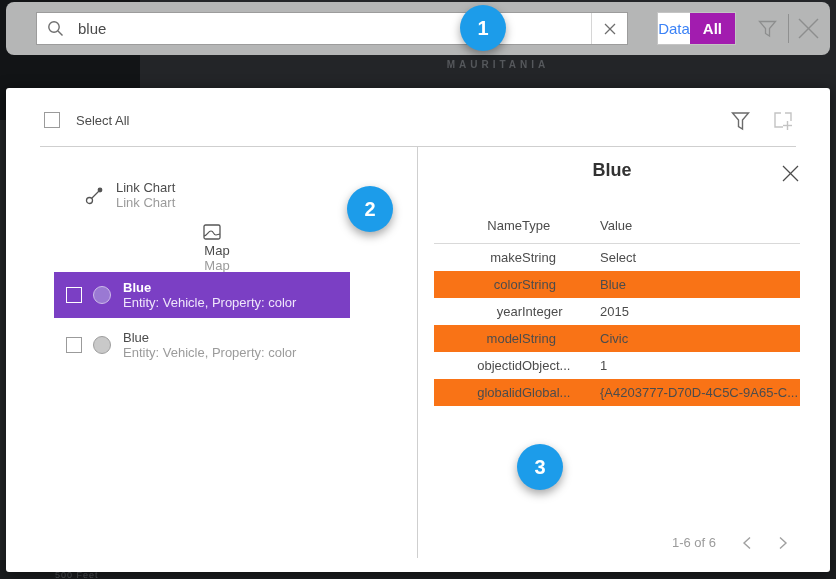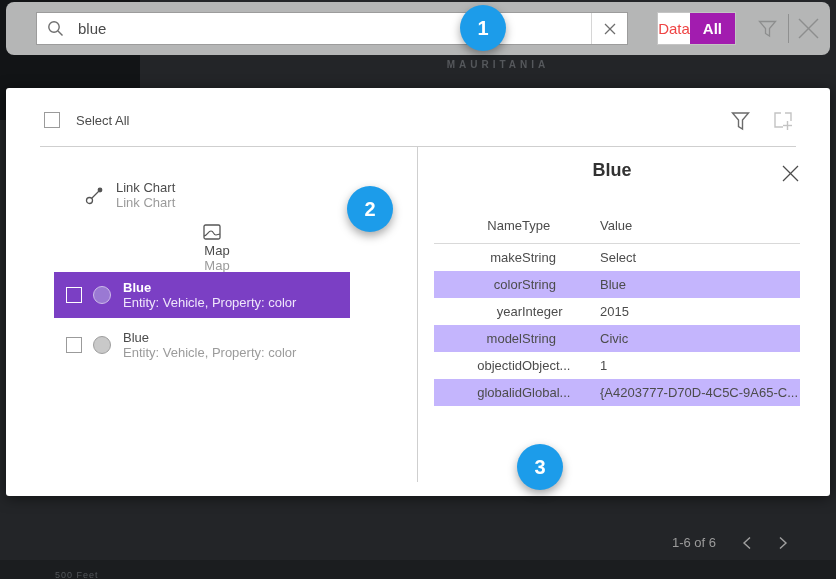--- a/index.html
+++ b/index.html
@@ -18,28 +18,28 @@
     font-size:10px; font-weight:bold; letter-spacing:4px; color:#55585c; }
   .map-scale { position:absolute; left:55px; top:570px; font-size:9px; letter-spacing:1px; color:#53565a; }
 
   
   .topbar { position:absolute; left:6px; top:2px; width:824px; height:53px; background:#b5b6b6; border-radius:8px; }
   .search-box { position:absolute; left:30px; top:10px; width:592px; height:33px; background:#fff; border:1px solid #9c9c9c; display:flex; align-items:center; }
   .search-box .mag { margin-left:10px; flex:0 0 auto; }
   .search-input { flex:1; border:none; outline:none; font-family:"Liberation Sans",sans-serif; font-size:15px; color:#4a4a4a; padding-left:14px; background:transparent; }
   .clear-btn { flex:0 0 36px; height:100%; border-left:1px solid #d6d6d6; display:flex; align-items:center; justify-content:center; cursor:pointer; }
   .toggle { position:absolute; right:94px; top:10px; height:33px; background:#fff; border:1px solid #c4c4c4; display:flex; align-items:stretch; }
-  .toggle .opt { display:flex; align-items:center; justify-content:center; font-size:15px; padding:0 0; color:#ef4444; cursor:pointer; }
+  .toggle .opt { display:flex; align-items:center; justify-content:center; font-size:15px; padding:0 0; color:#3b82f6; cursor:pointer; }
   .toggle .opt.sel { background:#a21caf; color:#fff; font-weight:bold; padding:0 13px; }
   .topbar .funnel { position:absolute; right:52px; top:16px; cursor:pointer; }
   .topbar .vdiv { position:absolute; right:41px; top:12px; width:1px; height:29px; background:#8f9090; }
   .topbar .close { position:absolute; right:8px; top:13px; cursor:pointer; }
 
   
-  .dialog { position:absolute; left:6px; top:88px; width:824px; height:408px; background:#fff; border-radius:3px; box-shadow:0 2px 14px rgba(0,0,0,.5); }
+  .dialog { position:absolute; left:6px; top:88px; width:824px; height:484px; background:#fff; border-radius:3px; box-shadow:0 2px 14px rgba(0,0,0,.5); }
 
   .checkbox { width:16px; height:16px; border:1px solid #9b9b9b; background:transparent; display:inline-block; flex:0 0 16px; cursor:pointer; }
   .checkbox.white { border-color:#fff; }
 
   .select-all-row { position:absolute; left:38px; top:24px; display:flex; align-items:center; gap:16px; }
   .select-all-label { font-size:13px; color:#4c4c4c; }
   .hdr-icons { position:absolute; right:36px; top:22px; display:flex; gap:22px; align-items:center; }
   .hdr-divider { position:absolute; left:34px; right:34px; top:58px; height:1px; background:#cfcfcf; }
 
   
@@ -54,21 +54,21 @@
   .result-item.selected .entity-dot { background:#9a79d3; border-color:#cdbbe9; }
 
   .vsep { position:absolute; left:411px; top:59px; bottom:14px; width:1px; background:#cfcfcf; }
 
   
   .detail-title { position:absolute; left:411px; top:72px; width:390px; text-align:center; font-size:18px; font-weight:bold; color:#323232; }
   .detail-close { position:absolute; right:30px; top:76px; cursor:pointer; }
   .prop-table { position:absolute; left:428px; top:122px; width:366px; border-collapse:collapse; font-size:13px; table-layout:fixed; }
   .prop-table th { text-align:left; font-weight:normal; color:#4c4c4c; padding:8px 0 10px 0; border-bottom:1px solid #d9d9d9; }
   .prop-table td { color:#4c4c4c; padding:6px 0; white-space:nowrap; overflow:hidden; }
-  .prop-table tr.alt { background:#c4b5fd; }
+  .prop-table tr.alt { background:#f97316; }
   .prop-table th:first-child, .prop-table td:first-child { padding-left:16px; width:88px;text-align:right; }
   .prop-table th:nth-child(2), .prop-table td:nth-child(2) { width:78px; }
 
   .pagination { position:absolute; right:42px; top:447px; display:flex; align-items:center; gap:26px; }
   .pagination .pg-label { font-size:13px; color:#9b9b9b; }
   .pagination .chev { cursor:pointer; display:flex; align-items:center; }
 
   
   .badge { position:absolute; width:46px; height:46px; border-radius:50%; background:#1c9cea; color:#fff;
     display:flex; align-items:center; justify-content:center; font-size:20px; font-weight:bold;

